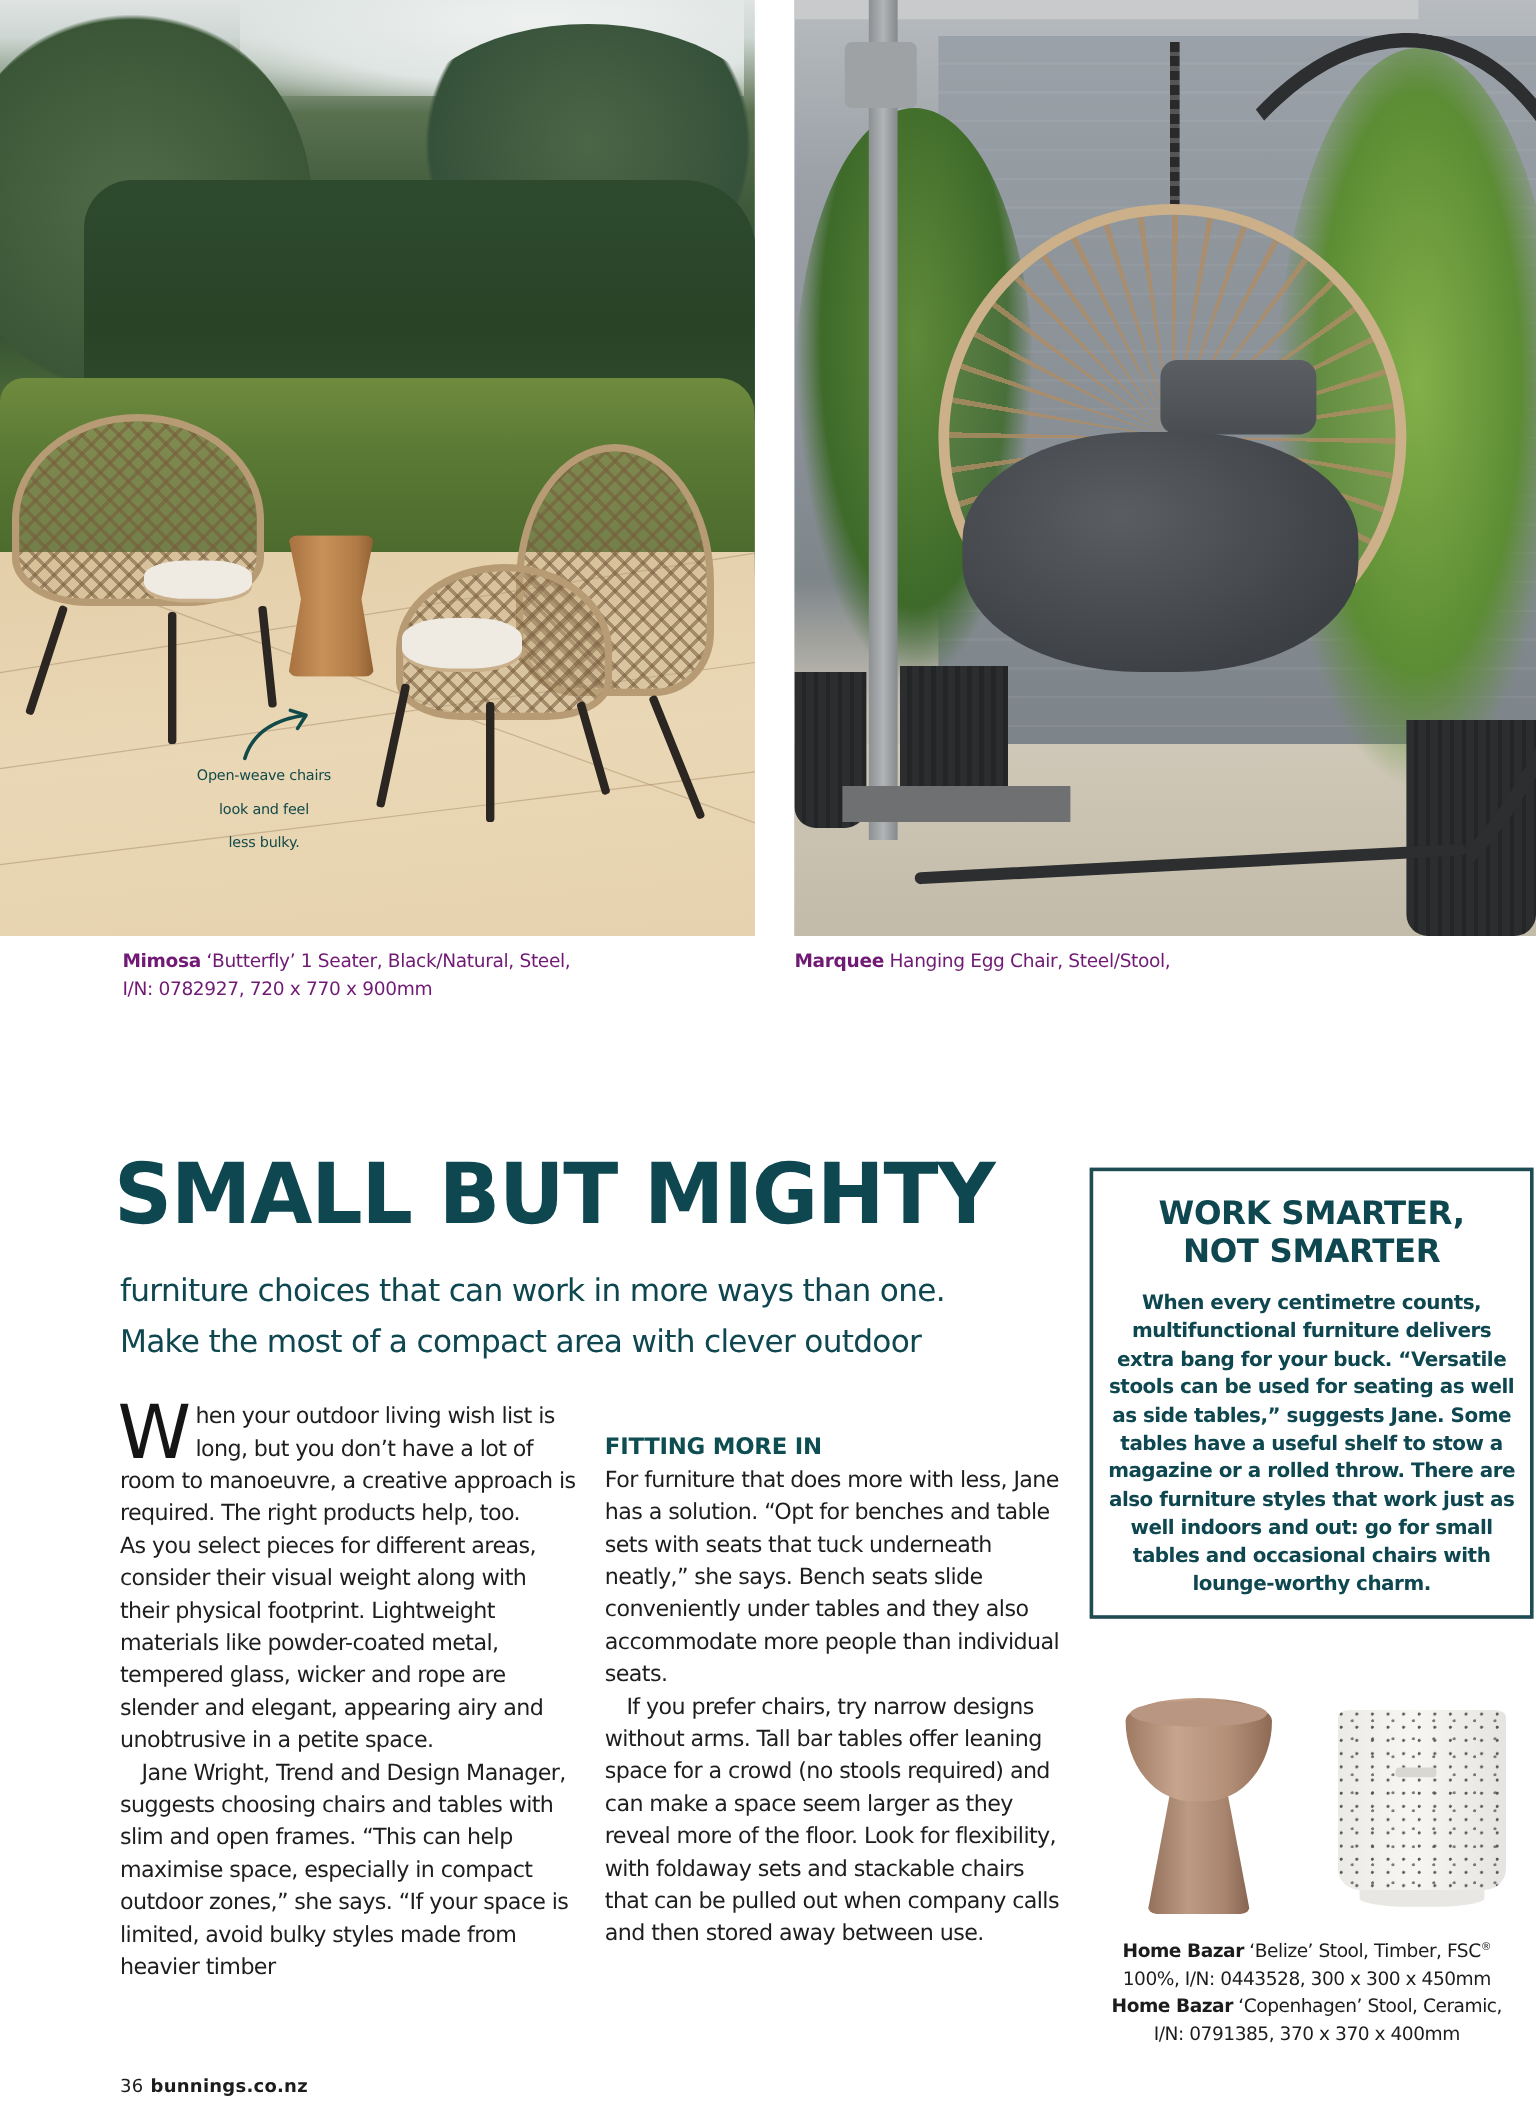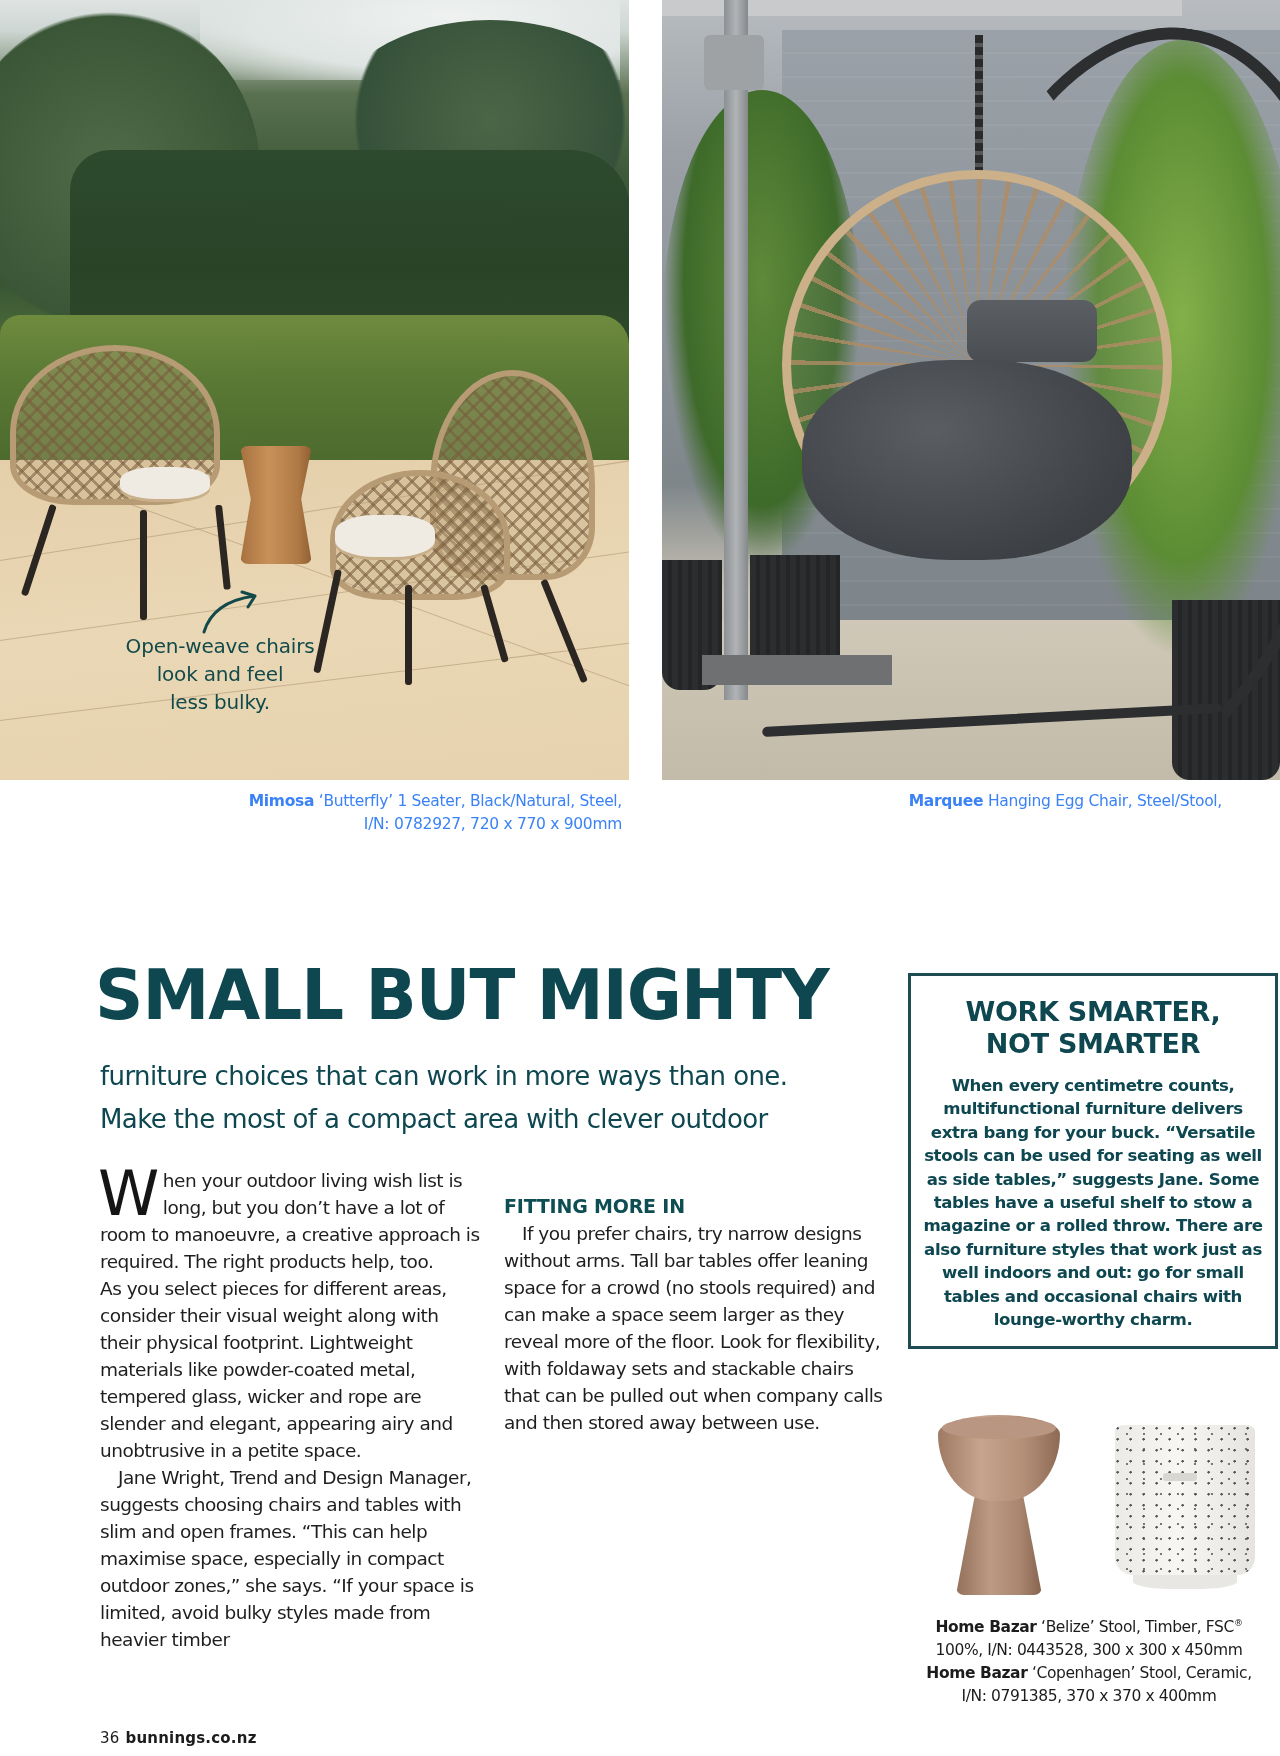--- a/index.html
+++ b/index.html
@@ -24,21 +24,21 @@
     .chair { position:absolute; }
     .chair-back { position:absolute; border: 6px solid #b79b74; border-radius: 50% 50% 30% 30% / 55% 55% 25% 25%;
       background:
         repeating-linear-gradient(45deg, rgba(120,92,60,0.55) 0 3px, transparent 3px 11px),
         repeating-linear-gradient(-45deg, rgba(120,92,60,0.55) 0 3px, transparent 3px 11px),
         rgba(190,165,125,0.35); }
     .chair-seat { position:absolute; background:#efeae2; border-radius: 40%; box-shadow: 0 3px 0 #c9b08a; }
     .chair-leg { position:absolute; width:7px; background:#2b2621; border-radius:3px; transform-origin: top center; }
     .stool-wood { position:absolute; background: linear-gradient(90deg,#a7713f,#c8915a 40%,#b07a45 80%,#8f5f33); }
 
-    .annotation { position:absolute; left:100px; top:632px; width:240px; text-align:center; color:#124a4a; font-size:20px; line-height:28px; font-family:"DejaVu Sans", sans-serif; letter-spacing:-0.2px; }
+    .annotation { position:absolute; left:100px; top:632px; width:240px; text-align:center; color:#124a4a; font-size:12px; line-height:28px; font-family:"DejaVu Sans", sans-serif; letter-spacing:-0.2px; }
     .arrow-icon { position:absolute; left:198px; top:590px; width:64px; height:46px; }
 
     
     .wall { position:absolute; left:120px; top:30px; width:498px; height:600px; background:
       repeating-linear-gradient(0deg, rgba(255,255,255,0.05) 0 2px, transparent 2px 24px),
       linear-gradient(180deg,#9aa1a8,#878e94 60%,#7d8489); }
     .canopy { position:absolute; left:0; top:0; width:520px; height:16px; background:#c8cacb; }
     .pole { position:absolute; left:62px; top:0; width:24px; height:700px; background: linear-gradient(90deg,#8d9092,#b1b4b6 50%,#86898b); }
     .pole-bracket { position:absolute; left:42px; top:35px; width:60px; height:55px; background:#9fa2a4; border-radius:6px; }
     .pole-base { position:absolute; left:40px; top:655px; width:190px; height:30px; background:#6e7072; }
@@ -49,21 +49,21 @@
     .stand-foot { position:absolute; left:100px; top:715px; width:460px; height:10px; background:#2c2e30; border-radius:5px; transform: rotate(-3deg); }
     .chain { position:absolute; left:313px; top:35px; width:8px; height:140px; background: repeating-linear-gradient(180deg,#2a2a2a 0 8px,#555 8px 12px); }
     .egg { position:absolute; left:120px; top:170px; width:390px; height:390px; border-radius:50%; border: 9px solid #cbb08a;
       background:
         repeating-conic-gradient(from 0deg at 50% 50%, rgba(175,140,100,0.8) 0deg 1.5deg, transparent 1.5deg 9deg),
         radial-gradient(circle, rgba(140,145,150,0.1), rgba(130,136,140,0.2)); }
     .cushion { position:absolute; border-radius: 45%; background: radial-gradient(ellipse at 40% 35%, #5a5e63, #3e4246 70%, #35383b); }
     .pillow { position:absolute; border-radius: 14px; background: linear-gradient(180deg,#5b5f64,#4a4e52); }
 
     
-    .caption { position:absolute; font-size:15.5px; line-height:23px; color:#3b82f6; font-family:"DejaVu Sans", sans-serif; letter-spacing:-0.3px;text-align:right; }
+    .caption { position:absolute; font-size:15.5px; line-height:23px; color:#701a75; font-family:"DejaVu Sans", sans-serif; letter-spacing:-0.3px; }
     .caption b { font-weight:bold; }
     .caption-left { left:102px; top:790px; width:520px; }
     .caption-right { left:662px; top:790px; width:560px; }
 
     
     .headline { position:absolute; left:95px; top:955px; font-family:"DejaVu Sans", sans-serif; font-weight:bold; font-size:70px; line-height:80px; letter-spacing:-1px; color:#0e4750; transform: scaleX(0.96); transform-origin:left; white-space:nowrap; }
     .standfirst { position:absolute; left:100px; top:1055px; width:790px; font-family:"DejaVu Sans", sans-serif; font-size:26px; line-height:43px; color:#0e4750; letter-spacing:-0.6px; }
 
     
     .column { position:absolute; font-family:"DejaVu Sans", sans-serif; font-size:18.5px; line-height:27px; color:#1e1e1e; letter-spacing:-0.5px; }
@@ -192,20 +192,21 @@
 </div>
 
 <div class="column col-1">
   <p><span class="dropcap">W</span><span>hen your outdoor living wish list is long, but you don’t have a lot of room to manoeuvre, a creative approach is required. The right products help, too.</span></p>
   <p>As you select pieces for different areas, consider their visual weight along with their physical footprint. Lightweight materials like powder-coated metal, tempered glass, wicker and rope are slender and elegant, appearing airy and unobtrusive in a petite space.</p>
   <p class="indent">Jane Wright, Trend and Design Manager, suggests choosing chairs and tables with slim and open frames. “This can help maximise space, especially in compact outdoor zones,” she says. “If your space is limited, avoid bulky styles made from heavier timber</p>
 </div>
 
 <div class="column col-2">
   <h3>FITTING MORE IN</h3>
+  <p>For furniture that does more with less, Jane has a solution. “Opt for benches and table sets with seats that tuck underneath neatly,” she says. Bench seats slide conveniently under tables and they also accommodate more people than individual seats.</p>
   <p class="indent">If you prefer chairs, try narrow designs without arms. Tall bar tables offer leaning space for a crowd (no stools required) and can make a space seem larger as they reveal more of the floor. Look for flexibility, with foldaway sets and stackable chairs that can be pulled out when company calls and then stored away between use.</p>
 </div>
 
 <aside class="sidebar-box">
   <div class="sidebar-title">
     <div>WORK SMARTER,</div>
     <div>NOT SMARTER</div>
   </div>
   <div class="sidebar-body">When every centimetre counts, multifunctional furniture delivers extra bang for your buck. “Versatile stools can be used for seating as well as side tables,” suggests Jane. Some tables have a useful shelf to stow a magazine or a rolled throw. There are also furniture styles that work just as well indoors and out: go for small tables and occasional chairs with lounge-worthy charm.</div>
 </aside>

